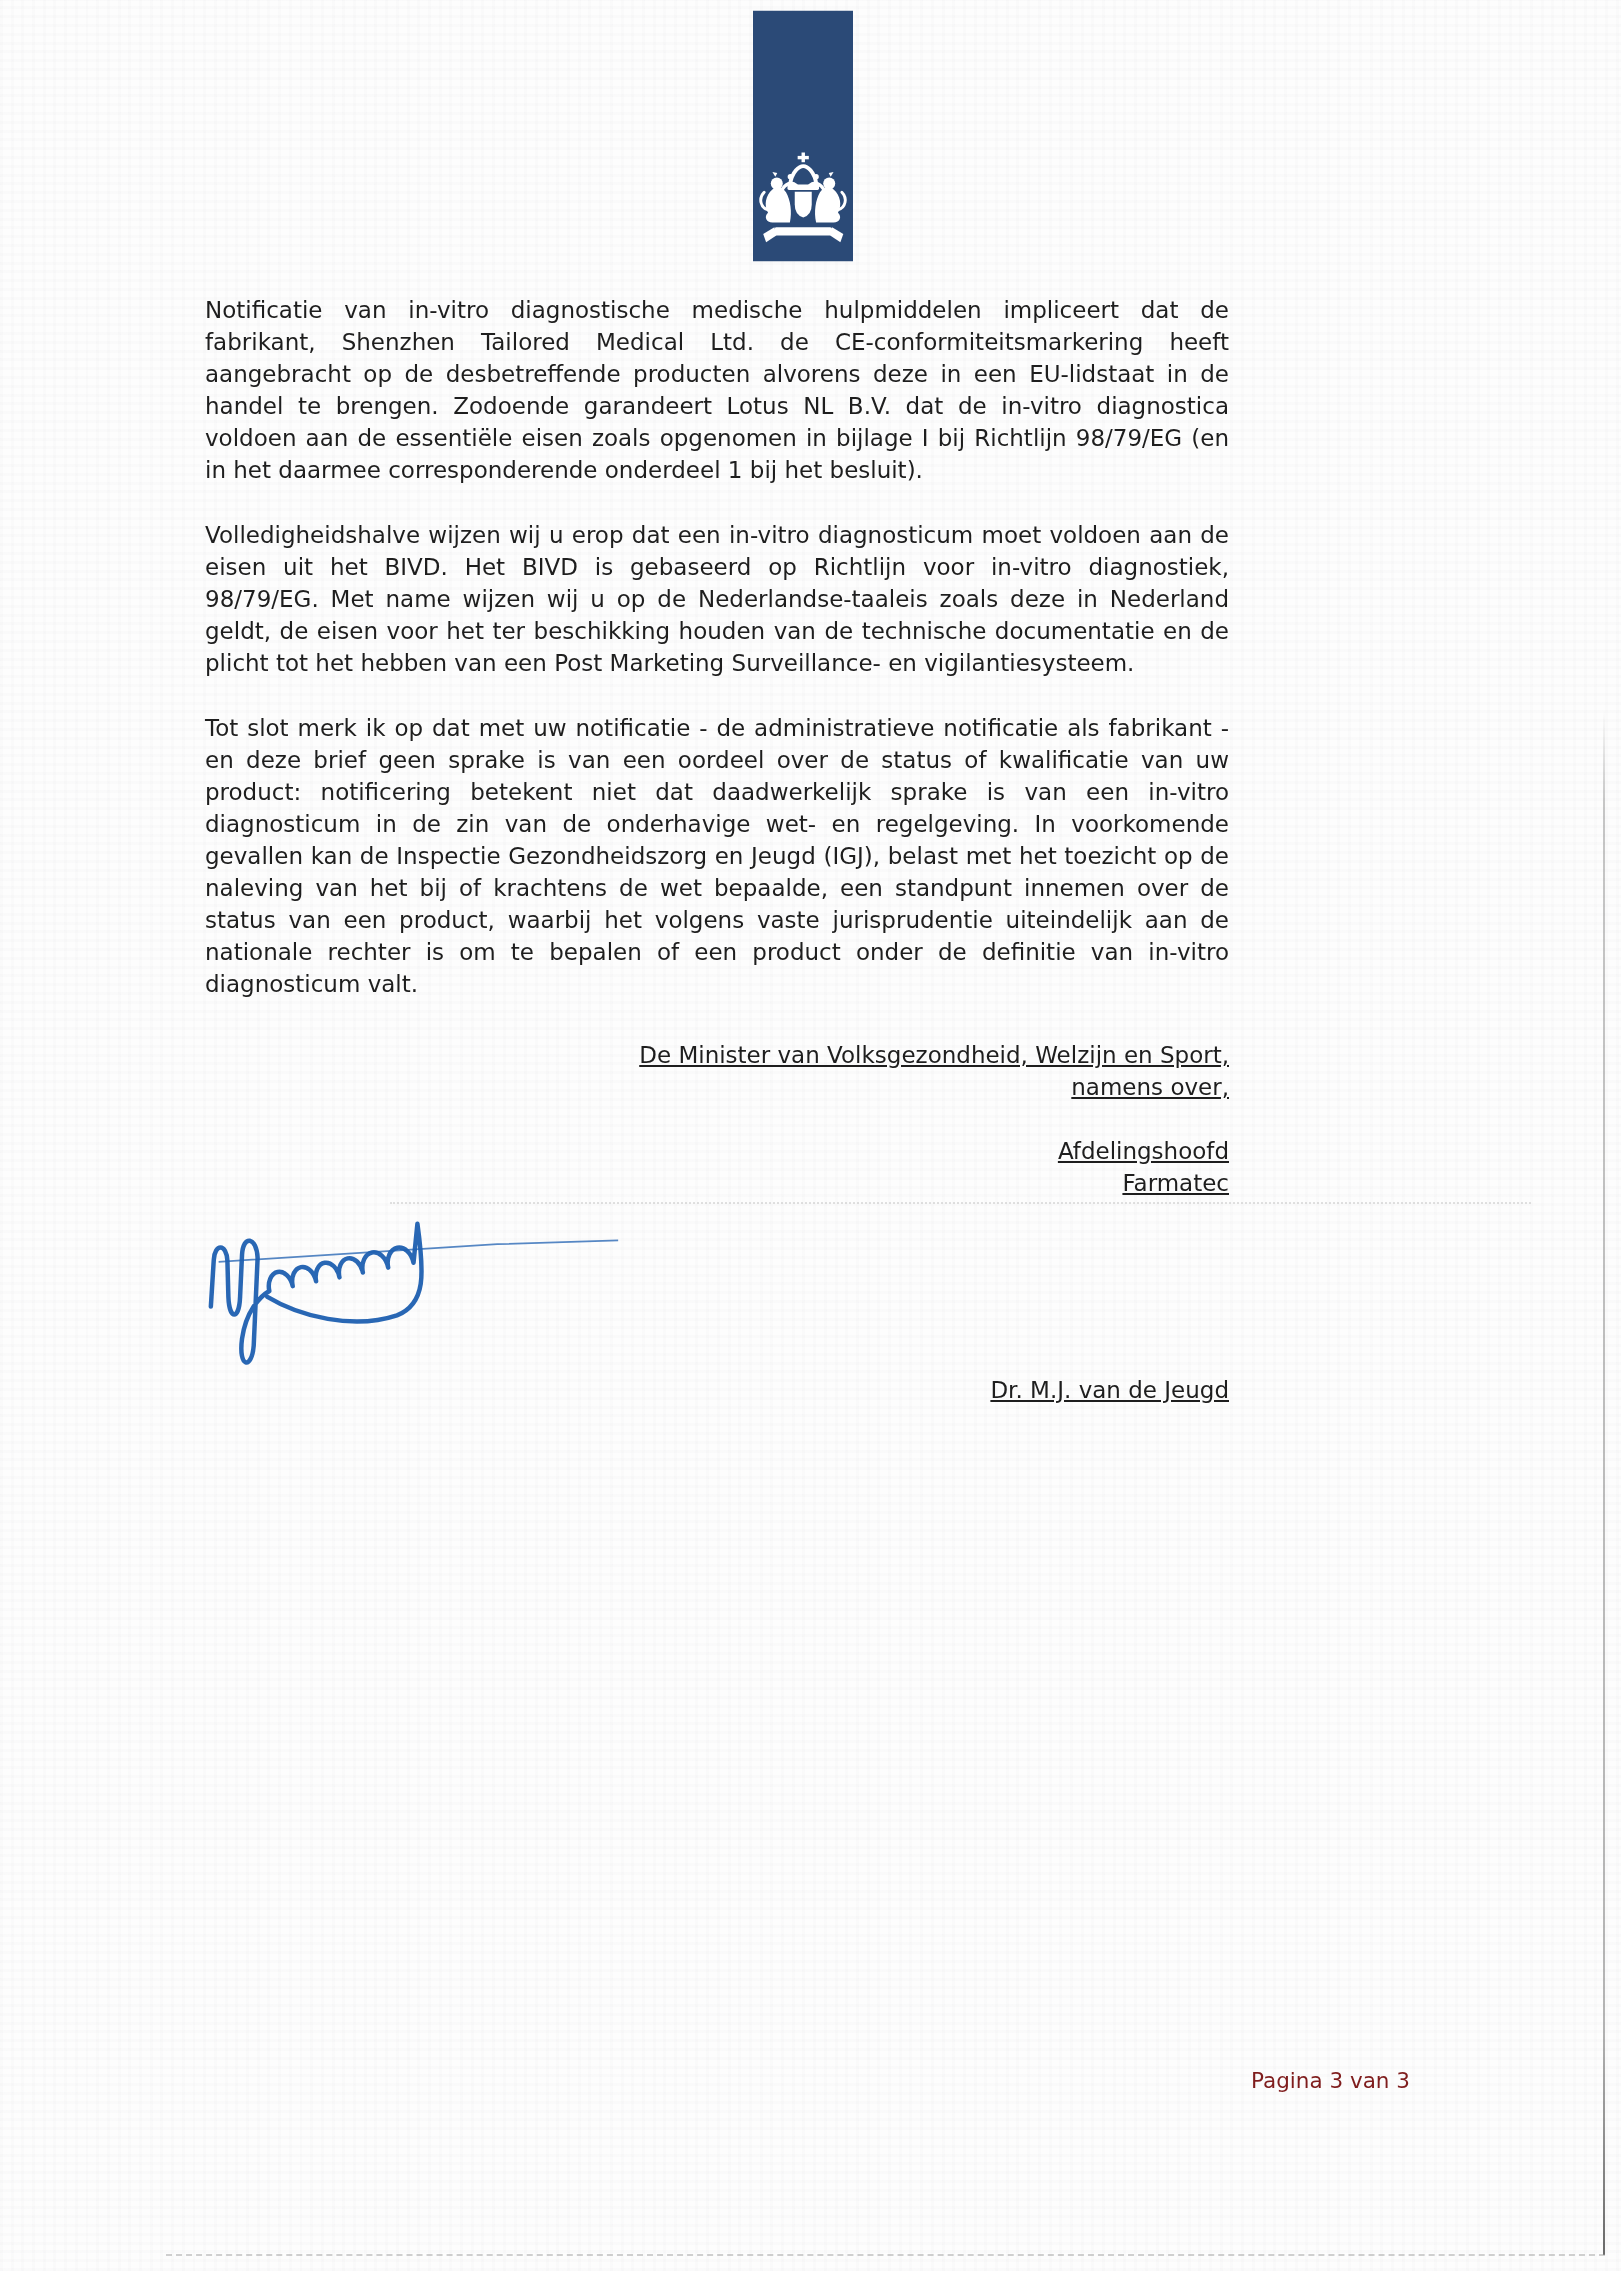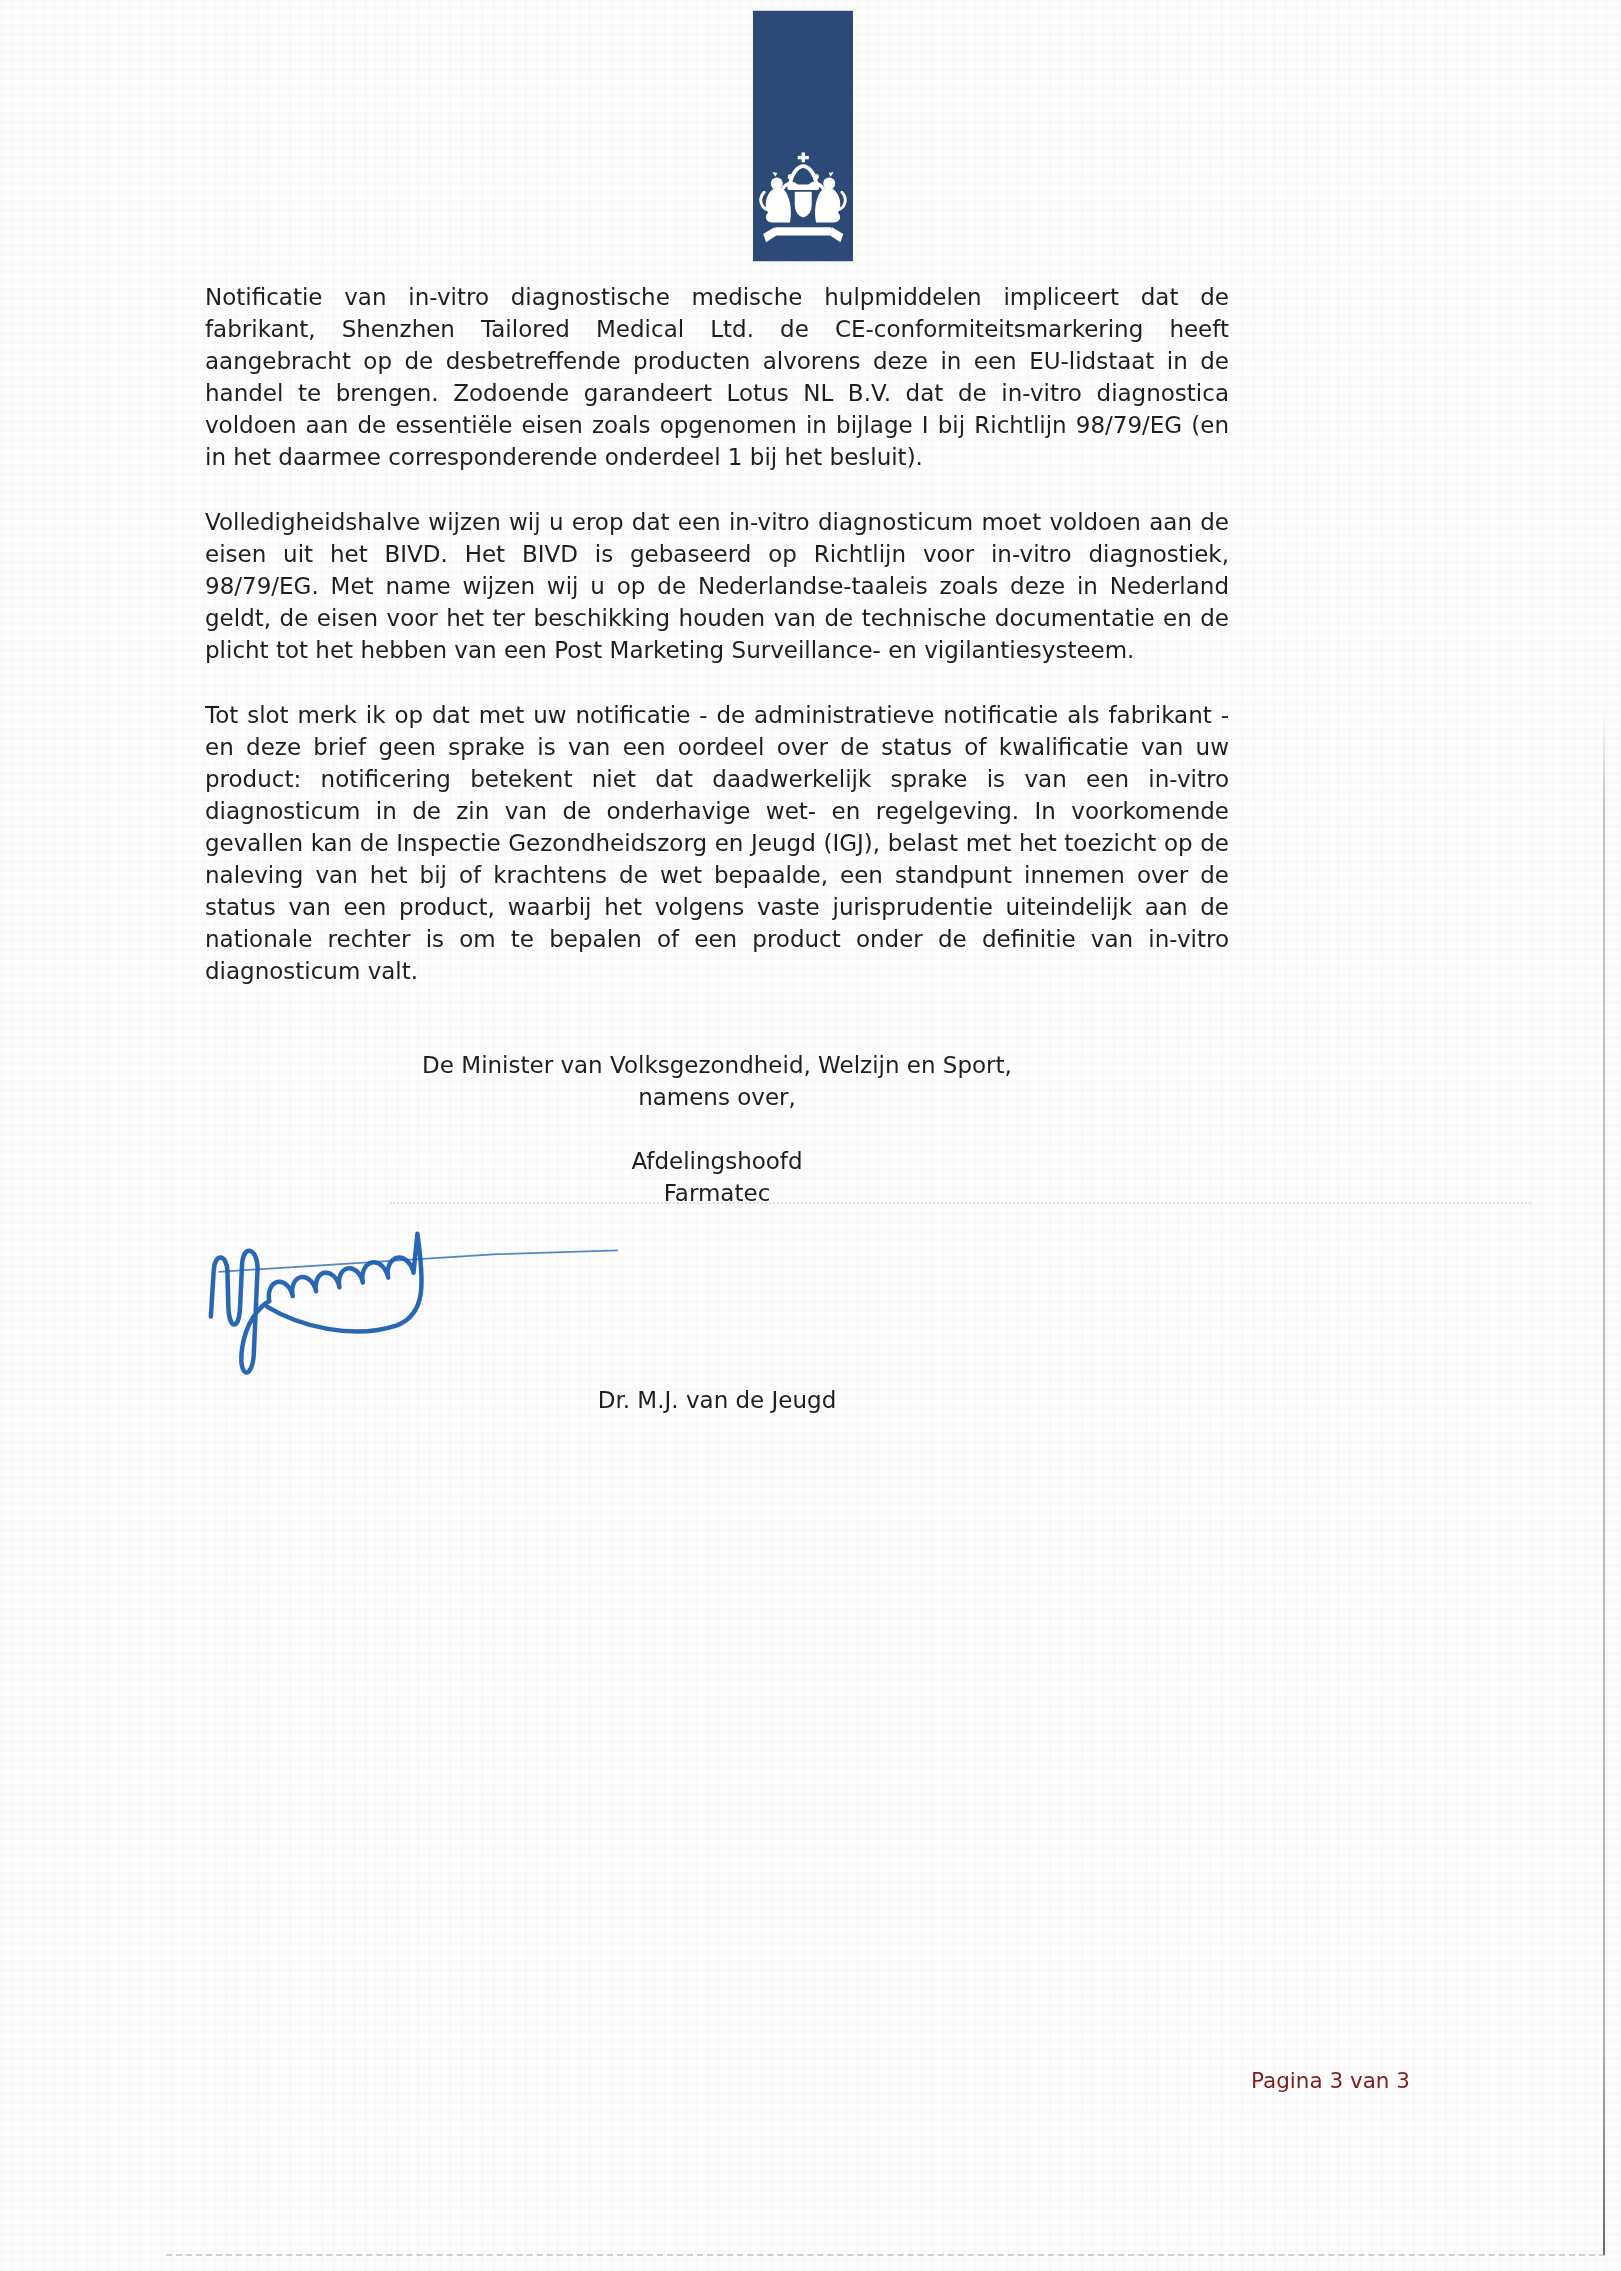--- a/index.html
+++ b/index.html
@@ -28,30 +28,30 @@
     position: absolute;
     left: 753px;
     top: 9.8px;
     width: 100px;
     height: 252px;
   }
 
   .content {
     position: absolute;
     left: 205px;
-    top: 281px;
+    top: 294px;
     width: 1024px;
     font-size: 23px;
     line-height: 32px;
     text-align: justify;
   }
   .content p { margin: 0 0 33px 0; }
   .content p.italic { }
 
-  .closing { margin-top: 62px; text-align: center; }
+  .closing { margin-top: 39px; text-align: right; text-decoration: underline; }
   .closing .line { line-height: 32px; }
   .role-block { margin-top: 32px; }
 
   .signature-svg { display: block; margin-top: 11.7px; }
   .signer { margin-top: 2px; line-height: 32px; }
 
   .footer {
     position: absolute;
     left: 1251px;
     top: 2068px;

